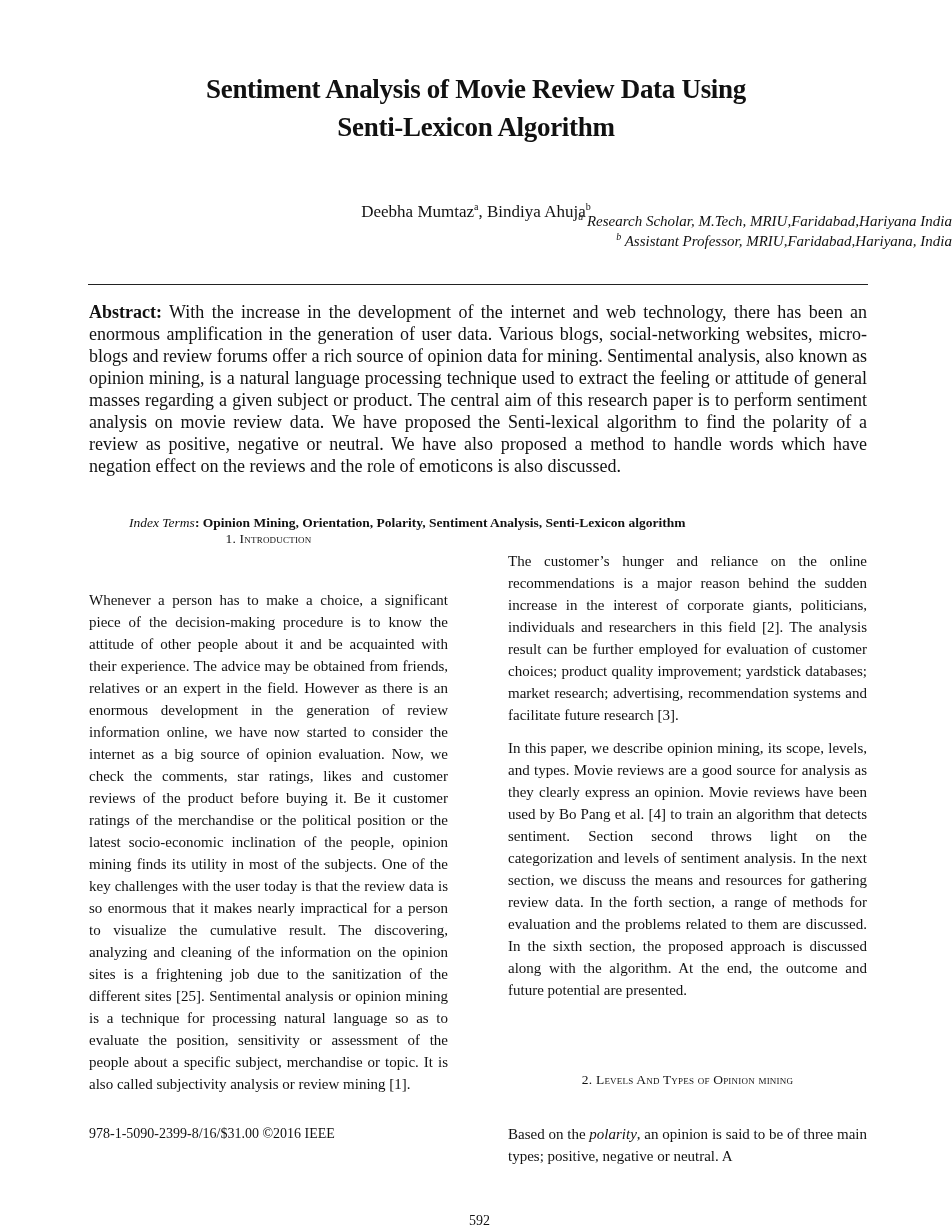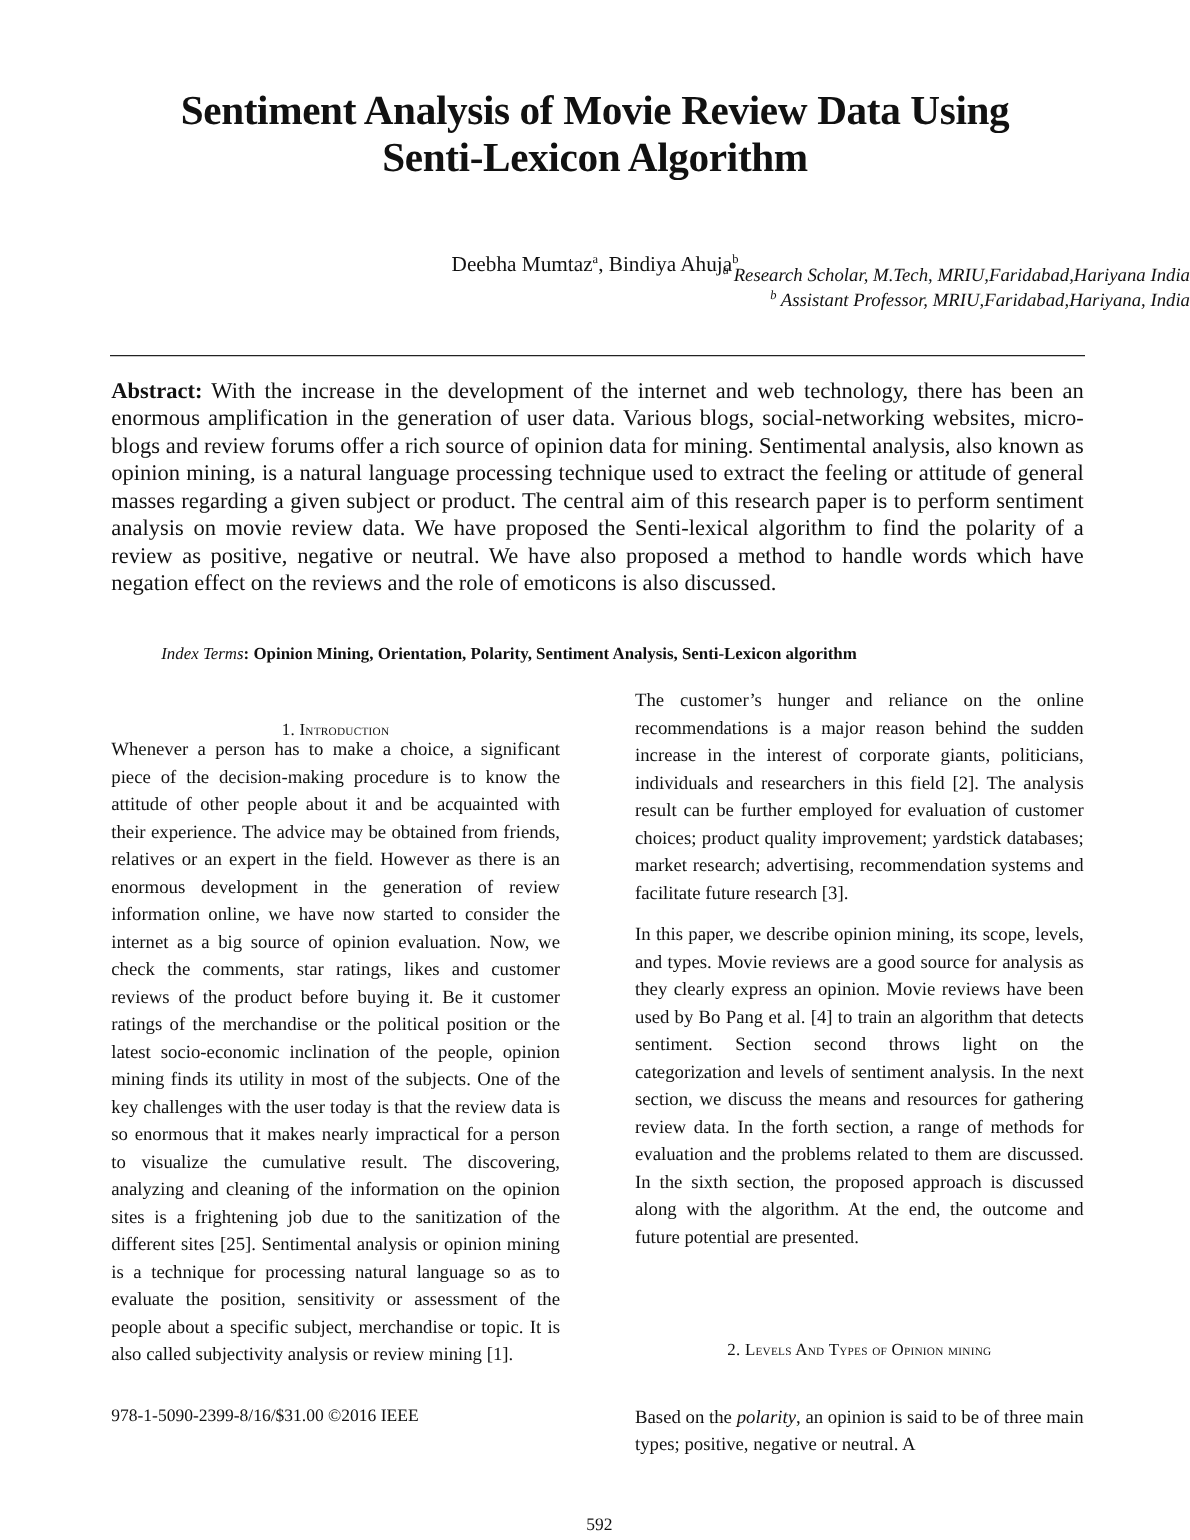--- a/index.html
+++ b/index.html
@@ -2,21 +2,21 @@
 <html><head>
 <meta charset="utf-8">
 <style>
   html, body { margin: 0; padding: 0; background: #ffffff; }
   body {
     width: 952px; height: 1232px; position: relative; overflow: hidden;
     font-family: "Liberation Serif", "DejaVu Serif", serif; color: #111;
   }
   .title {
     position: absolute; left: 0; width: 952px; top: 70px;
-    text-align: center; font-weight: bold; font-size: 33px; line-height: 38px;
+    text-align: center; font-weight: bold; font-size: 27px; line-height: 38px;
     letter-spacing: -0.3px;
   }
   .authors {
     position: absolute; left: 0; width: 952px; top: 155px;
     text-align: center; font-size: 17px; line-height: 22px; margin-top: 46px;
   }
   .authors sup, .affil sup { font-size: 10px; vertical-align: super; line-height: 0; }
   .affil {
     position: absolute; left: 0; width: 952px; top: 211px;
     text-align: right; font-style: italic; font-size: 15px; line-height: 20px;
@@ -74,21 +74,21 @@
 <div class="rule"></div>
 
 <div class="abstract">
   <b>Abstract:</b><span> With the increase in the development of the internet and web technology, there has been an enormous amplification in the generation of user data. Various blogs, social-networking websites, micro-blogs and review forums offer a rich source of opinion data for mining. Sentimental analysis, also known as opinion mining, is a natural language processing technique used to extract the feeling or attitude of general masses regarding a given subject or product. The central aim of this research paper is to perform sentiment analysis on movie review data. We have proposed the Senti-lexical algorithm to find the polarity of a review as positive, negative or neutral. We have also proposed a method to handle words which have negation effect on the reviews and the role of emoticons is also discussed.</span>
 </div>
 
 <div class="index-terms">
   <span class="lbl">Index Terms</span><b>: </b><span class="val">Opinion Mining, Orientation, Polarity, Sentiment Analysis, Senti-Lexicon algorithm</span>
 </div>
 
-<div class="sec-head" style="left:89px; width:359px; top:576px;">
+<div class="sec-head" style="left:89px; width:359px; top:531px;">
   <span>1. </span><span class="sc">Introduction</span>
 </div>
 
 <div class="col col-left">
   <p class="p">Whenever a person has to make a choice, a significant piece of the decision-making procedure is to know the attitude of other people about it and be acquainted with their experience. The advice may be obtained from friends, relatives or an expert in the field. However as there is an enormous development in the generation of review information online, we have now started to consider the internet as a big source of opinion evaluation. Now, we check the comments, star ratings, likes and customer reviews of the product before buying it. Be it customer ratings of the merchandise or the political position or the latest socio-economic inclination of the people, opinion mining finds its utility in most of the subjects. One of the key challenges with the user today is that the review data is so enormous that it makes nearly impractical for a person to visualize the cumulative result. The discovering, analyzing and cleaning of the information on the opinion sites is a frightening job due to the sanitization of the different sites [25]. Sentimental analysis or opinion mining is a technique for processing natural language so as to evaluate the position, sensitivity or assessment of the people about a specific subject, merchandise or topic. It is also called subjectivity analysis or review mining [1].</p>
 </div>
 
 <div class="col col-right">
   <p class="p">The customer’s hunger and reliance on the online recommendations is a major reason behind the sudden increase in the interest of corporate giants, politicians, individuals and researchers in this field [2]. The analysis result can be further employed for evaluation of customer choices; product quality improvement; yardstick databases; market research; advertising, recommendation systems and facilitate future research [3].</p>
   <p class="p">In this paper, we describe opinion mining, its scope, levels, and types. Movie reviews are a good source for analysis as they clearly express an opinion. Movie reviews have been used by Bo Pang et al. [4] to train an algorithm that detects sentiment. Section second throws light on the categorization and levels of sentiment analysis. In the next section, we discuss the means and resources for gathering review data. In the forth section, a range of methods for evaluation and the problems related to them are discussed. In the sixth section, the proposed approach is discussed along with the algorithm. At the end, the outcome and future potential are presented.</p>

